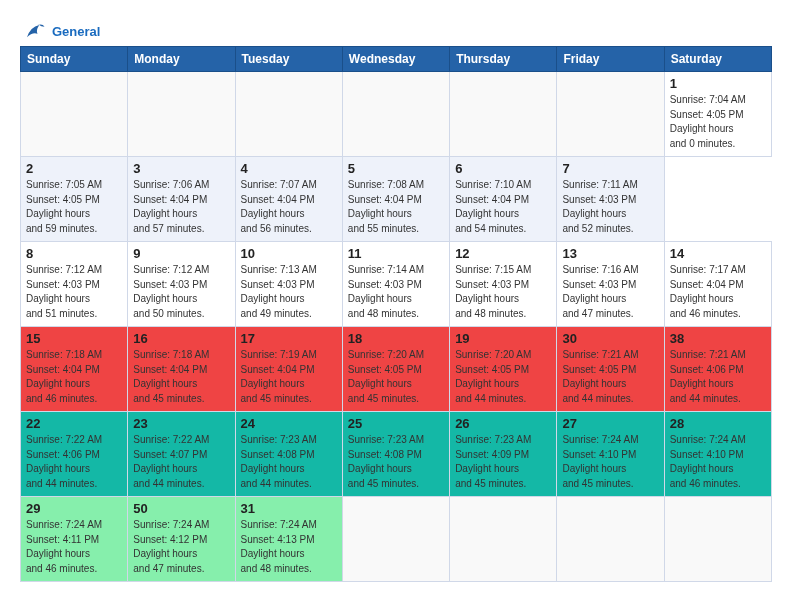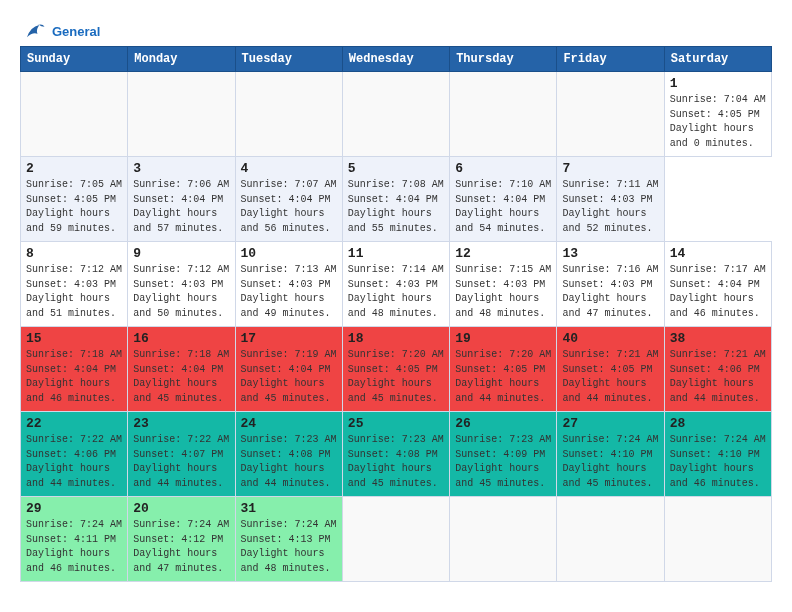--- a/index.html
+++ b/index.html
@@ -49,21 +49,20 @@
       line-height: 1.1;
     }
     .subtitle {
       font-size: 15px;
       color: #555;
     }
     .calendar {
       width: 100%;
       border-collapse: collapse;
       font-size: 11px;
-      font-family: Liberation Mono, monospace;
     }
     .calendar thead tr th {
       background: #2563a8;
       color: #fff;
       text-align: left;
       padding: 5px 6px;
       font-size: 12px;
       font-weight: bold;
       border: 1px solid #1a4f8a;
     }
@@ -213,21 +212,21 @@
           </td>
           <td>
             <span class="day-num">18</span>
           <div class="day-detail">Sunrise: 7:20 AM<br>Sunset: 4:05 PM<br>Daylight hours<br>and 45 minutes.</div>
           </td>
           <td>
             <span class="day-num">19</span>
           <div class="day-detail">Sunrise: 7:20 AM<br>Sunset: 4:05 PM<br>Daylight hours<br>and 44 minutes.</div>
           </td>
           <td>
-            <span class="day-num">40</span>
+            <span class="day-num">30</span>
           <div class="day-detail">Sunrise: 7:21 AM<br>Sunset: 4:05 PM<br>Daylight hours<br>and 44 minutes.</div>
           </td>
           <td>
             <span class="day-num">38</span>
           <div class="day-detail">Sunrise: 7:21 AM<br>Sunset: 4:06 PM<br>Daylight hours<br>and 44 minutes.</div>
           </td>
         </tr>
         <tr style="background: #14b8a6;">
           <td>
             <span class="day-num">22</span>
@@ -257,21 +256,21 @@
             <span class="day-num">28</span>
           <div class="day-detail">Sunrise: 7:24 AM<br>Sunset: 4:10 PM<br>Daylight hours<br>and 46 minutes.</div>
           </td>
         </tr>
         <tr style="background: #86efac;">
           <td>
             <span class="day-num">29</span>
             <div class="day-detail">Sunrise: 7:24 AM<br>Sunset: 4:11 PM<br>Daylight hours<br>and 46 minutes.</div>
           </td>
           <td>
-            <span class="day-num">20</span>
+            <span class="day-num">50</span>
             <div class="day-detail">Sunrise: 7:24 AM<br>Sunset: 4:12 PM<br>Daylight hours<br>and 47 minutes.</div>
           </td>
           <td>
             <span class="day-num">31</span>
             <div class="day-detail">Sunrise: 7:24 AM<br>Sunset: 4:13 PM<br>Daylight hours<br>and 48 minutes.</div>
           </td>
           <td class="empty-cell"></td>
           <td class="empty-cell"></td>
           <td class="empty-cell"></td>
           <td class="empty-cell"></td>

